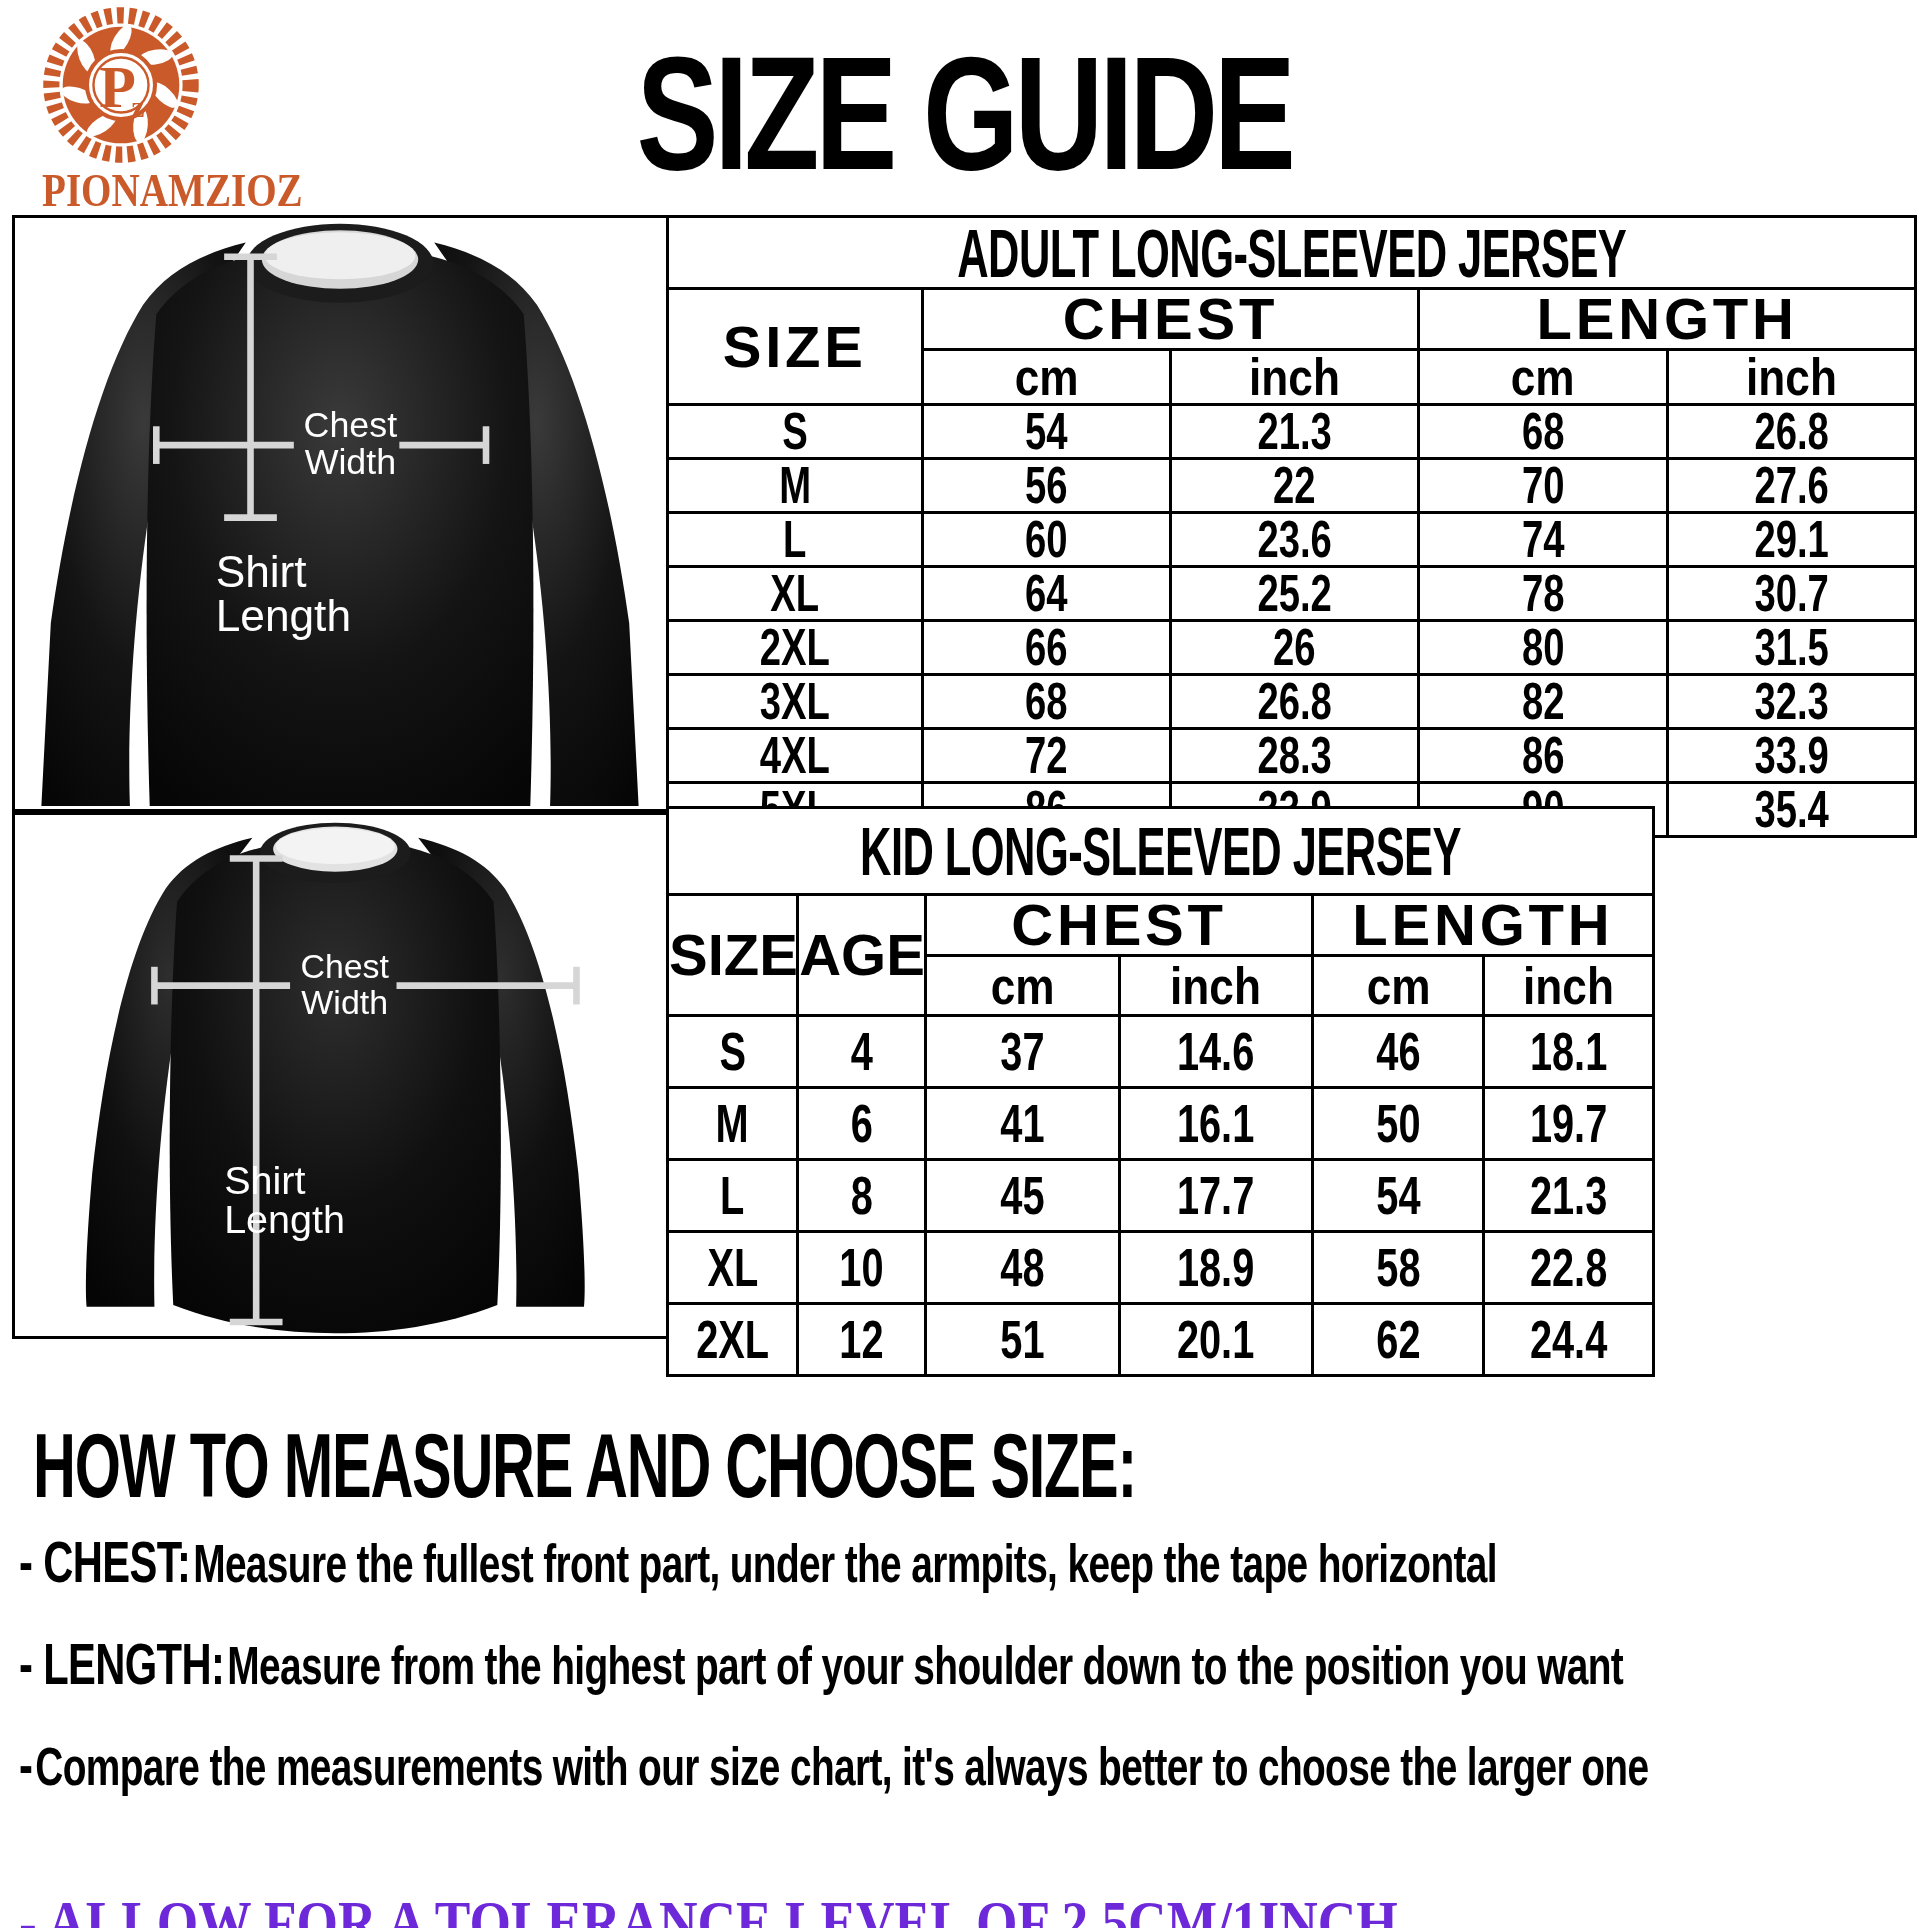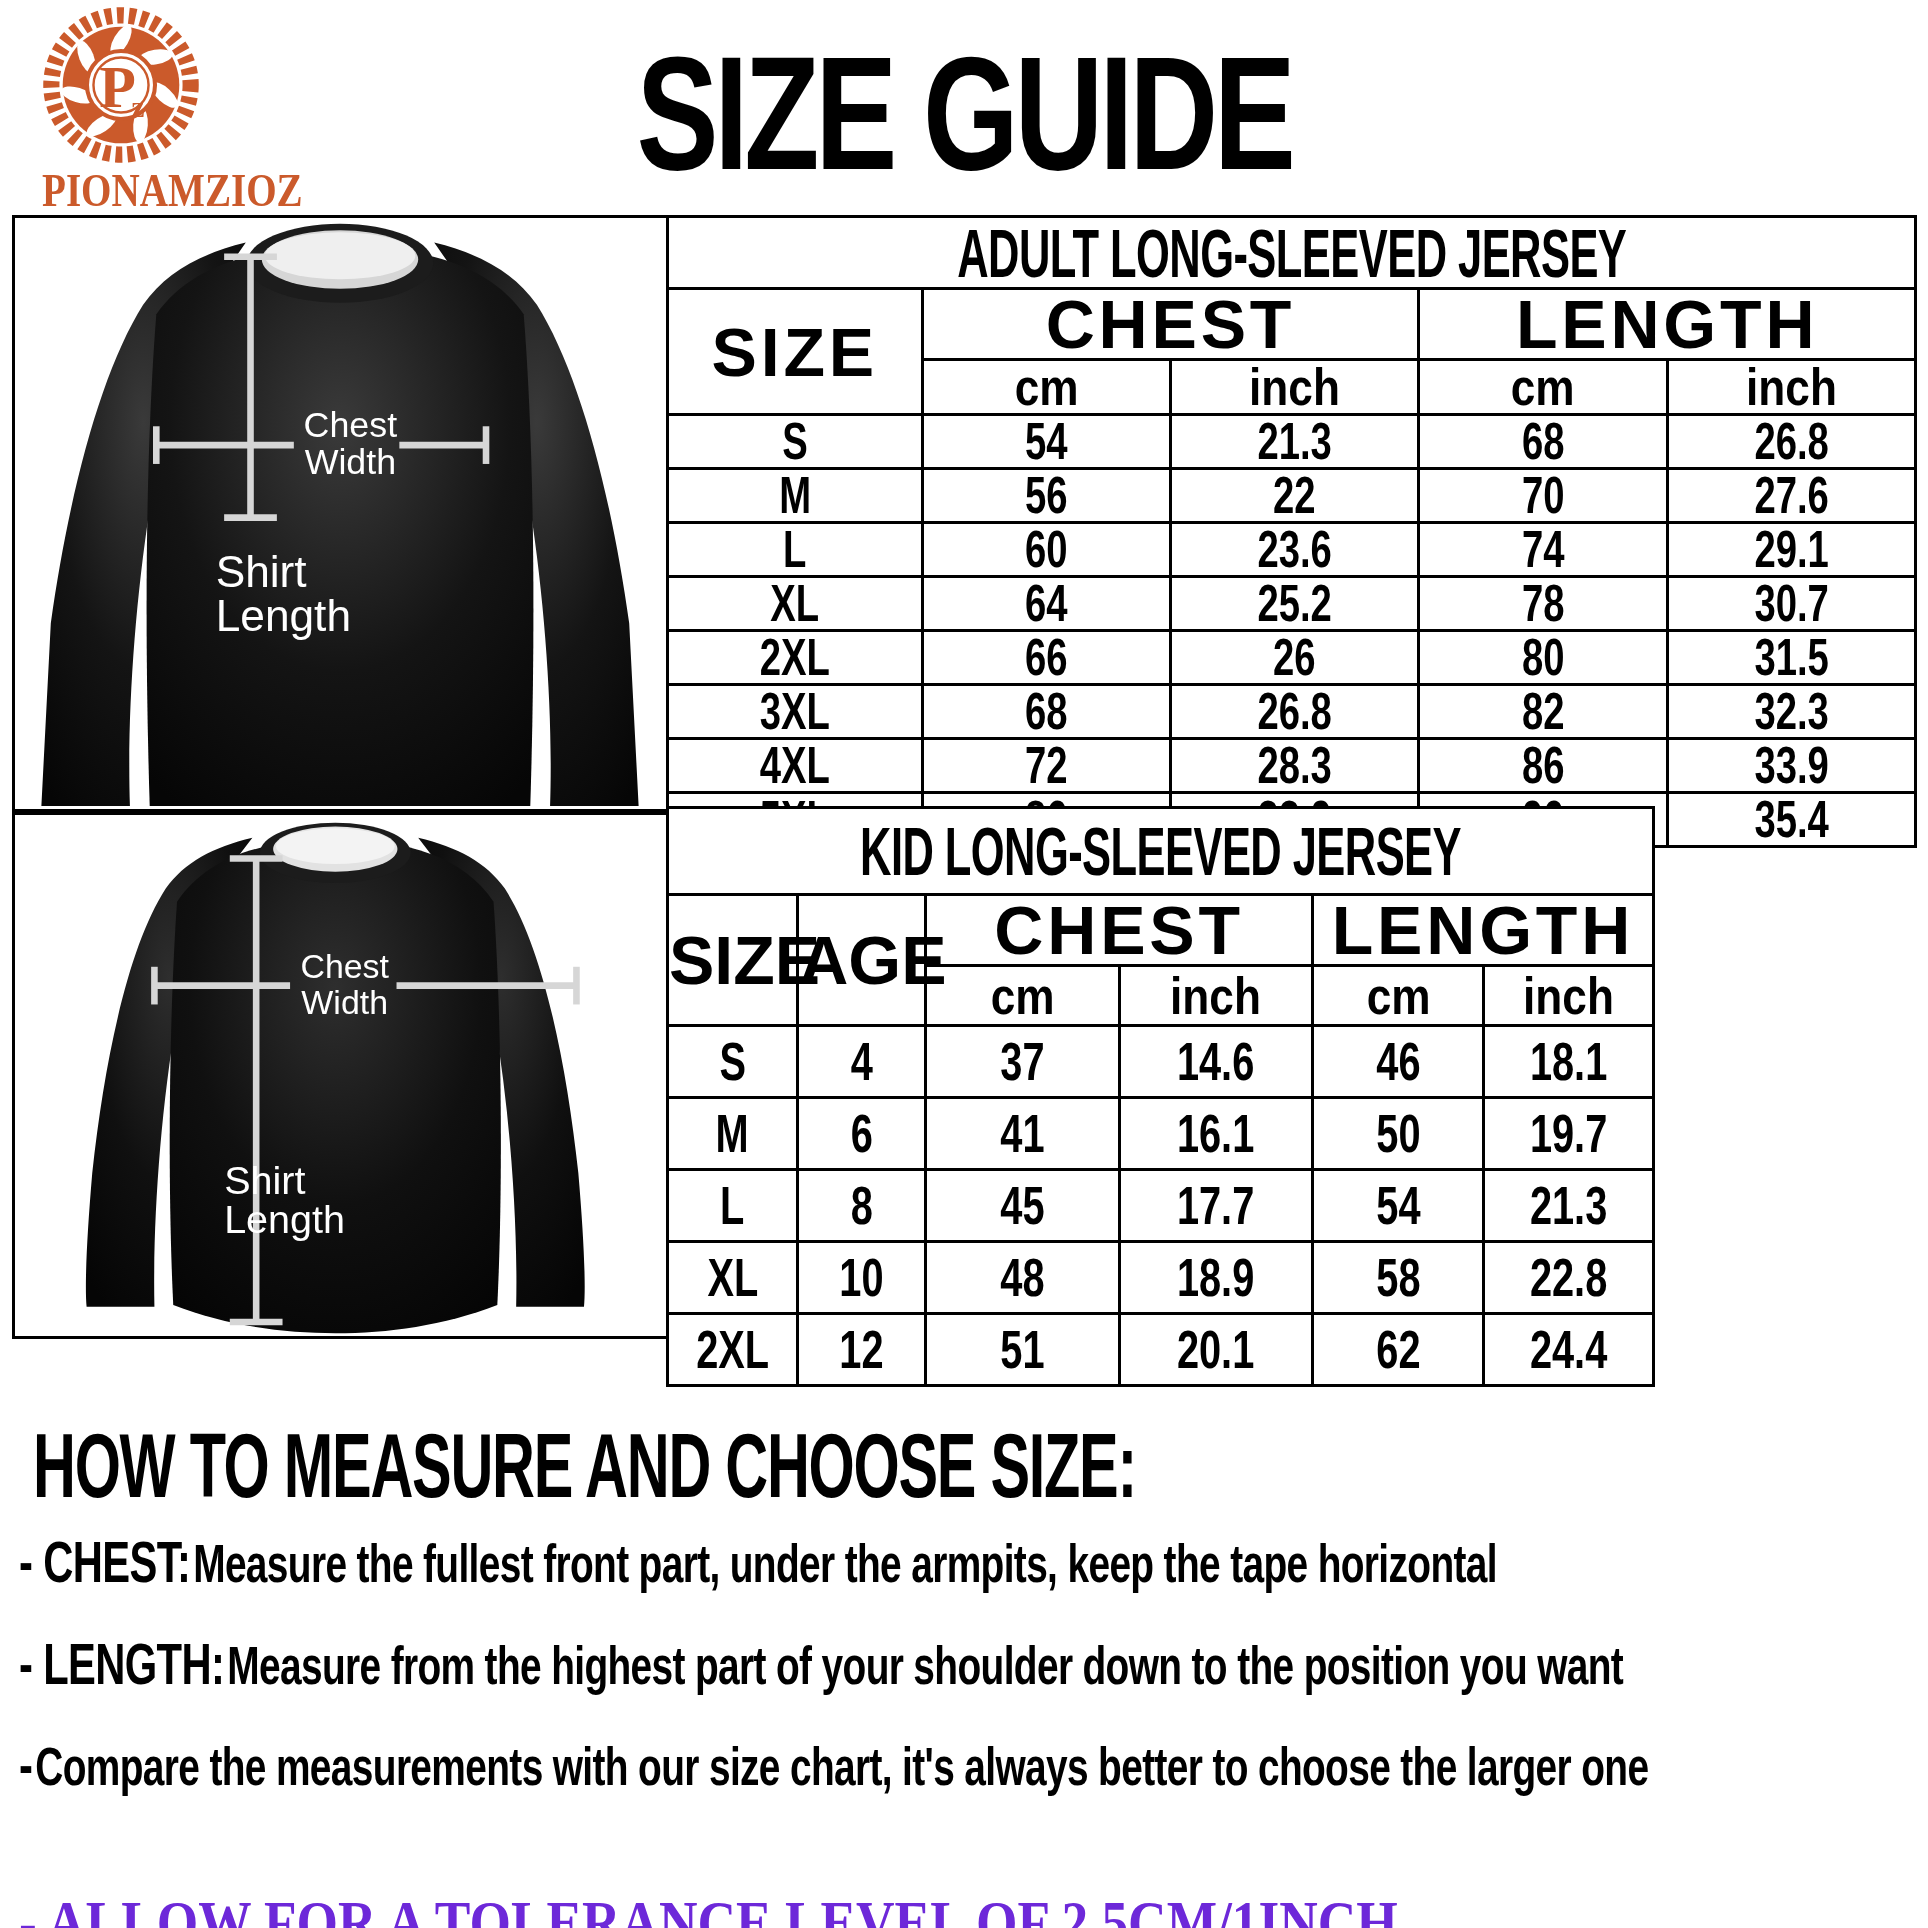--- a/index.html
+++ b/index.html
@@ -26,21 +26,21 @@
 
   
   table.size-table{position:absolute;border-collapse:collapse;table-layout:fixed;background:#fff;}
   .adult-table{left:666px;top:215px;width:1251px;}
   .kid-table{left:666px;top:806px;width:989px;}
   .size-table td,.size-table th{border:3.8px solid #000;text-align:center;vertical-align:middle;padding:0;}
   tr.r-title-a{height:72px;margin-top:18px;} tr.r-group-a{height:55px;} tr.r-units-a{height:49px;} tr.r-data-a{height:53px;}
   tr.r-title-k{height:87px;} tr.r-group-k{height:56px;} tr.r-units-k{height:60px;} tr.r-data-k{height:72px;}
   .tbl-title{font-weight:bold;font-size:68px;letter-spacing:-0.9px;transform:scaleX(.64);
              transform-origin:center;line-height:1;}
-  .col-h{font-weight:bold;font-size:68px;letter-spacing:3.8px;line-height:1;}
+  .col-h{font-weight:bold;font-size:58px;letter-spacing:3.8px;line-height:1;}
   .unit-h{font-weight:bold;font-size:52px;transform:scaleX(.85);transform-origin:center;line-height:1;}
   .cell{font-weight:bold;font-size:51px;transform:scaleX(.75);transform-origin:center;line-height:1;}
   .kid-table .cell{font-size:53px;}
   .howto-h{position:absolute;left:21px;top:1409px;margin:12px;line-height:1;}
   .howto-h .blk{font-weight:bold;font-size:90px;letter-spacing:-1.9px;transform:scaleX(.66);
                 transform-origin:left center;}
   .howto-line{position:absolute;left:19px;margin:0;line-height:1;}
   .line-scale{display:inline-block;white-space:nowrap;transform:scaleX(.72);
               transform-origin:left center;line-height:1;}
   .lb{font-weight:bold;font-size:58px;letter-spacing:-0.9px;}

